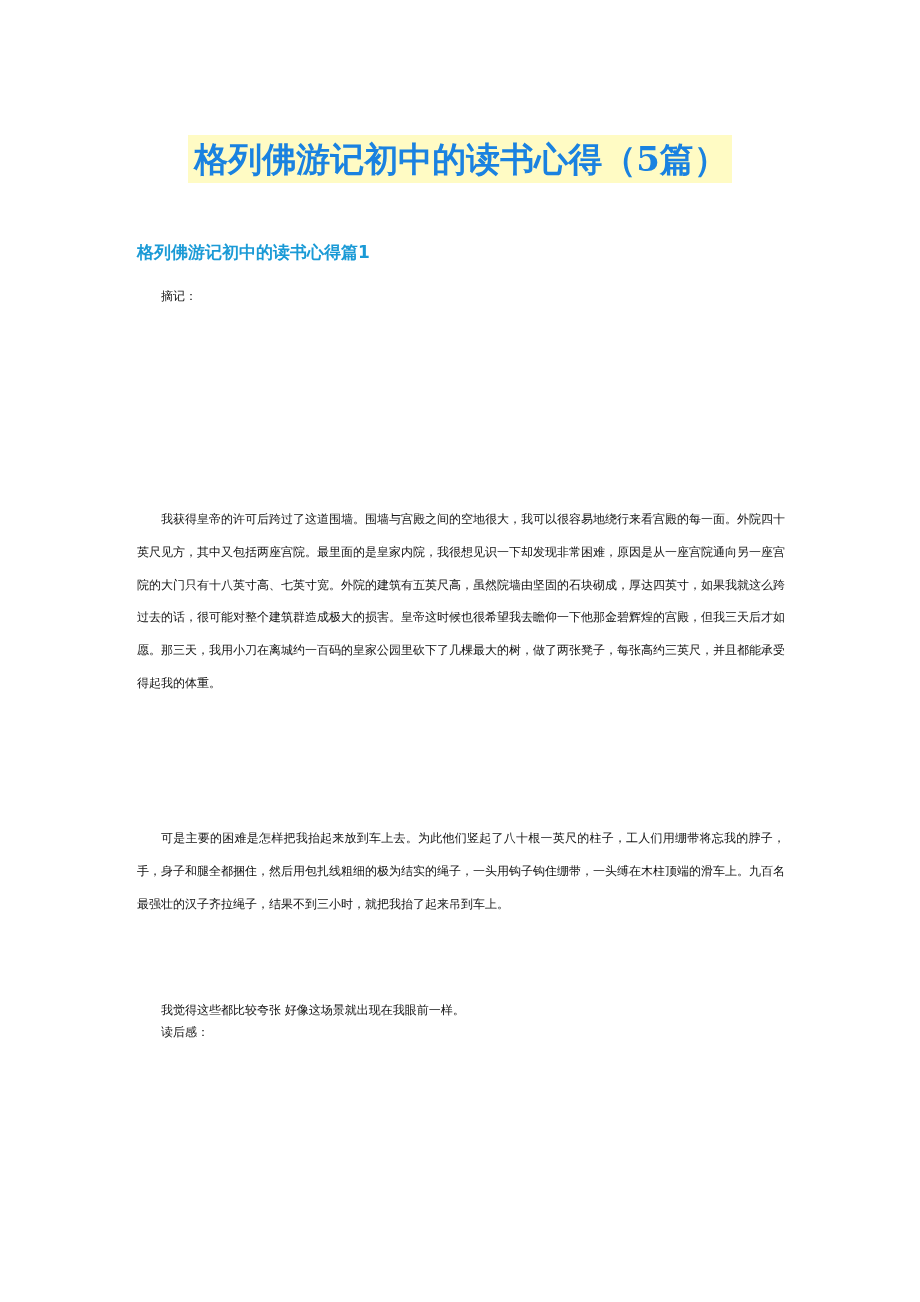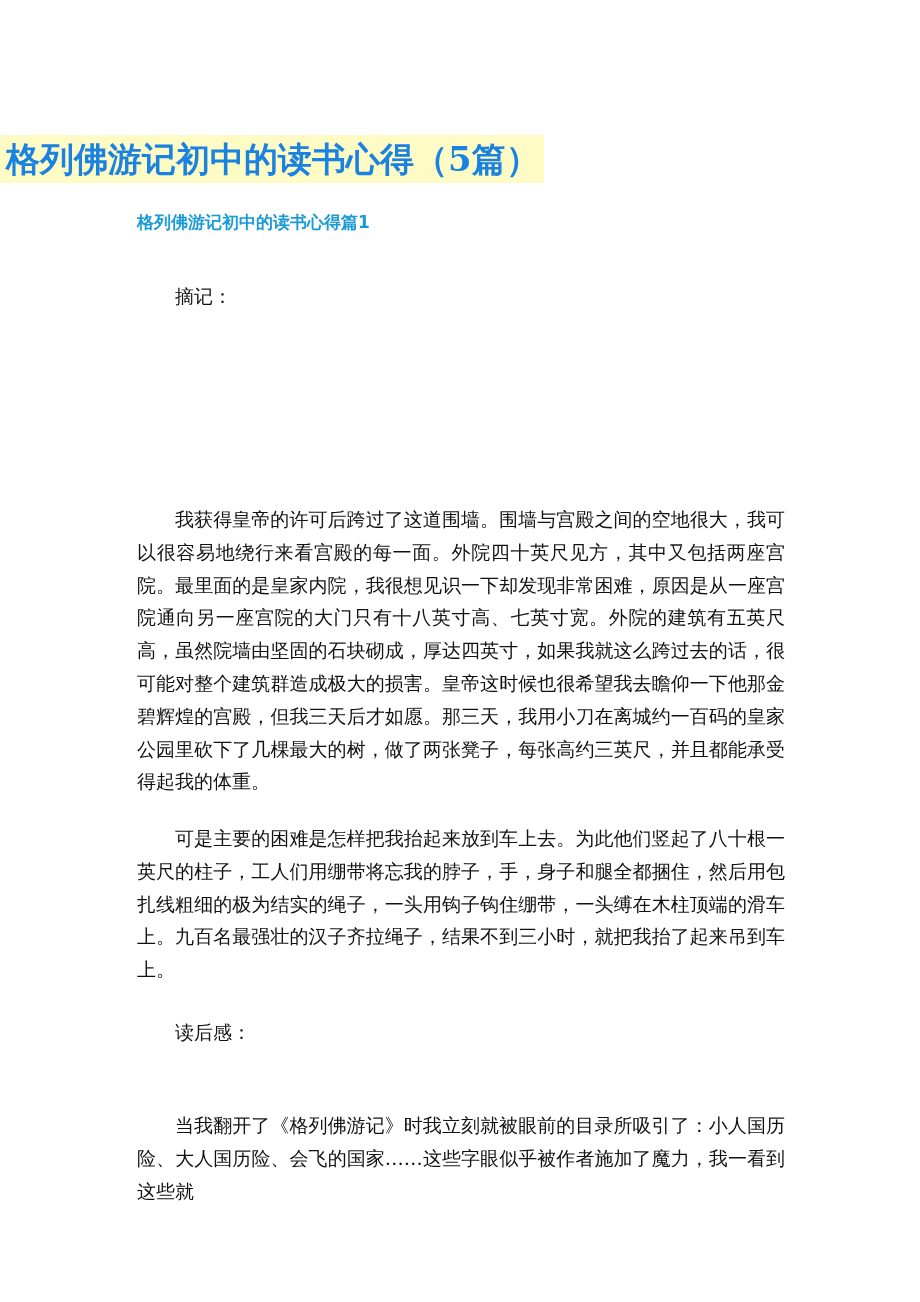--- a/index.html
+++ b/index.html
@@ -1,56 +1,56 @@
 <!DOCTYPE html>
 <html><head>
 <meta charset="utf-8">
 <style>
   html, body { margin: 0; padding: 0; background: #ffffff; }
   body { width: 920px; height: 1302px; position: relative; overflow: hidden; }
   .page { position: absolute; left: 0; top: 0; width: 920px; height: 1302px; background: #fff; }
-  .title-wrap { position: absolute; top: 135px; left: 0; width: 920px; text-align: left; }
+  .title-wrap { position: absolute; top: 135px; left: 0; width: 920px; text-align: center; }
   .title {
     display: inline-block;
     background: #fffbc4;
     color: #1a82e0;
     font-family: "DejaVu Serif", "Liberation Serif", serif;
     font-weight: bold;
     font-size: 34px;
     line-height: 48px;
     padding: 0 4px 0 6px;
     letter-spacing: 0px;
   }
   .subheading {
-    position: absolute; left: 137px; top: 210px;
+    position: absolute; left: 137px; top: 240px;
     color: #1a9ad6;
     font-family: "DejaVu Sans", "Liberation Sans", sans-serif;
     font-weight: bold;
     font-size: 17px;
     line-height: 24px;
   }
   .body {
     position: absolute; left: 137px; width: 648px;
     font-family: "DejaVu Serif", "Liberation Serif", serif;
-    font-size: 19px;
+    font-size: 12px;
     color: #111;
     line-height: 32.8px;
     text-align: justify;
     text-indent: 2em;
     margin: 0;
   }
 </style>
 </head>
 <body>
 
 <div class="page">
   <div class="title-wrap">
     <span class="title">格列佛游记初中的读书心得（5篇）</span>
   </div>
 
   <div class="subheading">格列佛游记初中的读书心得篇1</div>
 
   <p class="body" style="top:280px;">摘记：</p>
   <p class="body" style="top:822px;">可是主要的困难是怎样把我抬起来放到车上去。为此他们竖起了八十根一英尺的柱子，工人们用绷带将忘我的脖子，手，身子和腿全都捆住，然后用包扎线粗细的极为结实的绳子，一头用钩子钩住绷带，一头缚在木柱顶端的滑车上。九百名最强壮的汉子齐拉绳子，结果不到三小时，就把我抬了起来吊到车上。</p>
   <p class="body" style="top:503px;">我获得皇帝的许可后跨过了这道围墙。围墙与宫殿之间的空地很大，我可以很容易地绕行来看宫殿的每一面。外院四十英尺见方，其中又包括两座宫院。最里面的是皇家内院，我很想见识一下却发现非常困难，原因是从一座宫院通向另一座宫院的大门只有十八英寸高、七英寸宽。外院的建筑有五英尺高，虽然院墙由坚固的石块砌成，厚达四英寸，如果我就这么跨过去的话，很可能对整个建筑群造成极大的损害。皇帝这时候也很希望我去瞻仰一下他那金碧辉煌的宫殿，但我三天后才如愿。那三天，我用小刀在离城约一百码的皇家公园里砍下了几棵最大的树，做了两张凳子，每张高约三英尺，并且都能承受得起我的体重。</p>
+  <p class="body" style="top:994px;">我觉得这些都比较夸张 好像这场景就出现在我眼前一样。</p>
   <p class="body" style="top:1016px;">读后感：</p>
-  <p class="body" style="top:1109px;">当我翻开了《格列佛游记》时我立刻就被眼前的目录所吸引了：小人国历险、大人国历险、会飞的国家……这些字眼似乎被作者施加了魔力，我一看到这些就</p>
 </div>
 
 </body></html>

